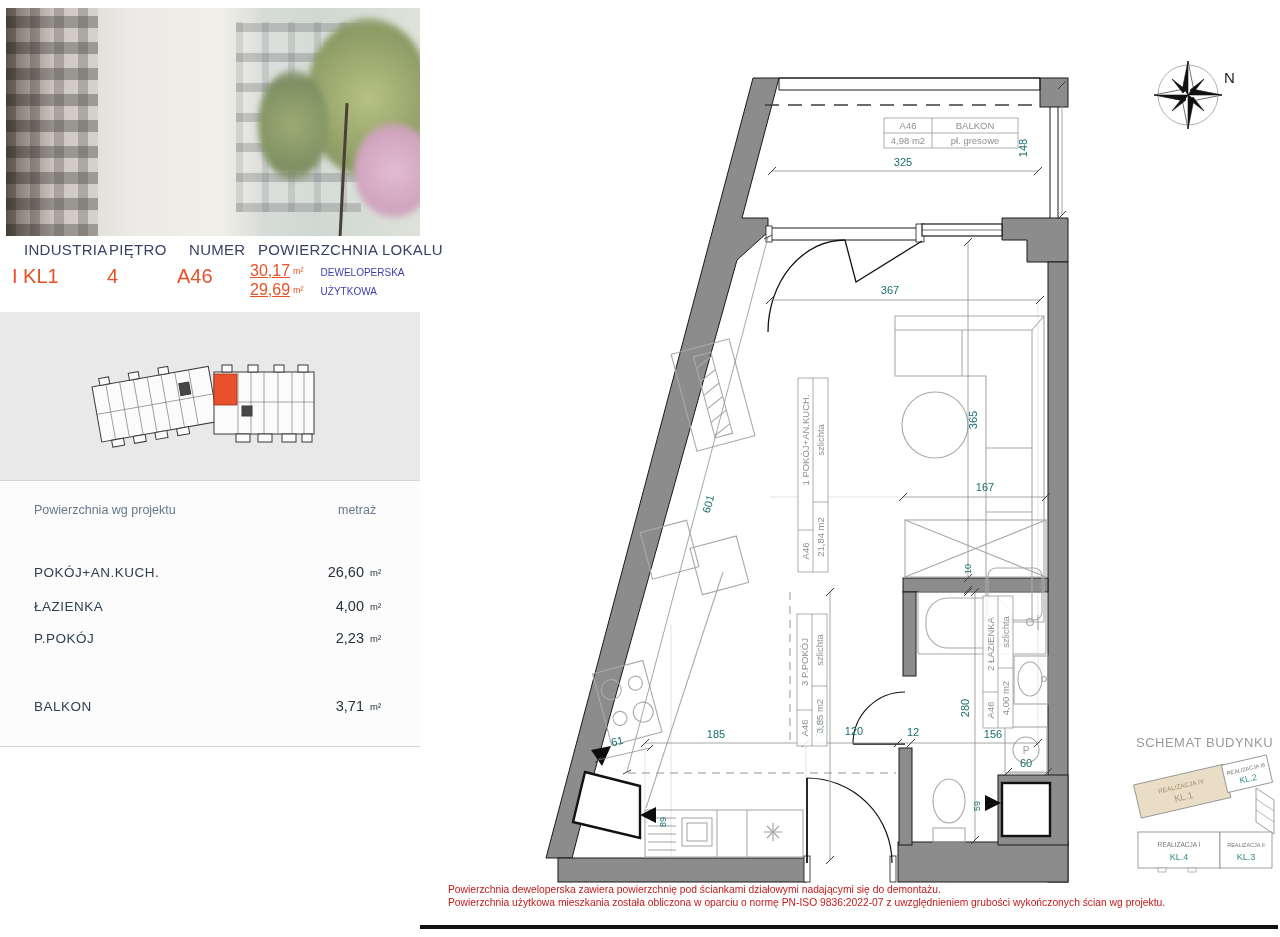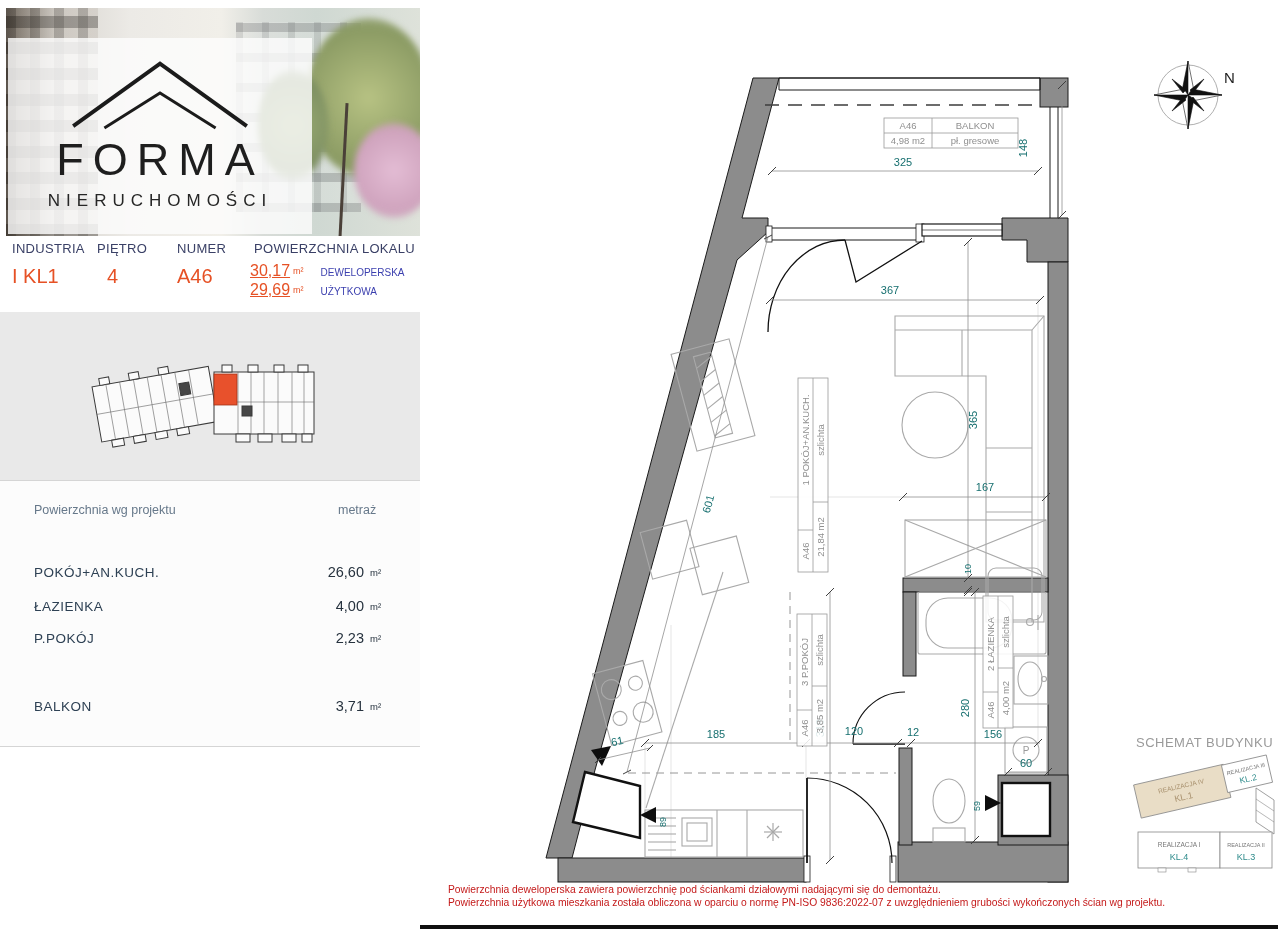--- a/index.html
+++ b/index.html
@@ -22,21 +22,21 @@
   .bldgM{position:absolute;left:230px;top:14px;width:125px;height:190px;opacity:.45;
      background:repeating-linear-gradient(0deg,rgba(70,70,75,.5) 0 9px,rgba(240,240,240,.25) 9px 30px),
                 repeating-linear-gradient(90deg,rgba(70,70,75,.4) 0 7px,rgba(240,240,240,.2) 7px 26px);}
   .logo-box{position:absolute;left:2px;top:30px;width:304px;height:196px;
      background:rgba(252,252,252,.82);text-align:center;}
   .logo-roof{display:block;margin:14px auto 2px auto;}
   .logo-name{font-size:45px;letter-spacing:9px;color:#1e1e1e;font-weight:400;}
   .logo-sub{font-size:17px;letter-spacing:6px;color:#262626;margin-top:5px;}
 
   
-  .hdr{position:absolute;top:241px;color:#3a4066;font-size:13px;letter-spacing:.3px;}
+  .hdr{position:absolute;top:241px;color:#3a4066;font-size:15px;letter-spacing:.3px;margin-left:12px;}
   .val{position:absolute;top:265px;color:#e65125;font-size:20px;}
   .powblock{position:absolute;left:250px;top:262px;font-size:11px;line-height:17px;white-space:nowrap;}
   .pnum{color:#e65125;font-size:16px;text-decoration:underline;}
   .punit{color:#e65125;font-size:9px;vertical-align:2px;}
   .plab{color:#3b3fae;font-size:10px;margin-left:17px;}
 
   
   .panel-mini{left:0;top:312px;width:420px;height:168px;background:#e9e9e9;}
 
   
@@ -75,34 +75,26 @@
 
 <div class="page">
 
   <div class="abs photo">
     <div class="bldgL"></div>
     <div class="bldgM"></div>
     <div class="blob t1"></div>
     <div class="blob t2"></div>
     <div class="trunk"></div>
     <div class="blob tpink"></div>
-    <div class="logo-box">
-      <svg class="logo-roof" width="190" height="80" viewBox="0 0 194 82">
-        <polyline points="8,76 97,12 186,76" fill="none" stroke="#1b1b1b" stroke-width="4"></polyline>
-        <polyline points="40,78 97,42 154,78" fill="none" stroke="#1b1b1b" stroke-width="3"></polyline>
-      </svg>
-      <div class="logo-name">FORMA</div>
-      <div class="logo-sub">NIERUCHOMOŚCI</div>
-    </div>
   </div>
 
   <span class="hdr" style="left:12px">INDUSTRIA</span>
   <span class="hdr" style="left:97px">PIĘTRO</span>
   <span class="hdr" style="left:177px">NUMER</span>
-  <span class="hdr" style="left:254px">POWIERZCHNIA LOKALU</span>
+  <span class="hdr" style="left:246px">POWIERZCHNIA LOKALU</span>
   <span class="val" style="left:12px">I KL1</span>
   <span class="val" style="left:107px">4</span>
   <span class="val" style="left:177px">A46</span>
   <div class="powblock">
     <div><span class="pnum">30,17</span>
       <span class="punit">m²</span><span class="plab">DEWELOPERSKA</span></div>
     <div><span class="pnum">29,69</span>
       <span class="punit">m²</span><span class="plab">UŻYTKOWA</span></div>
   </div>
 

